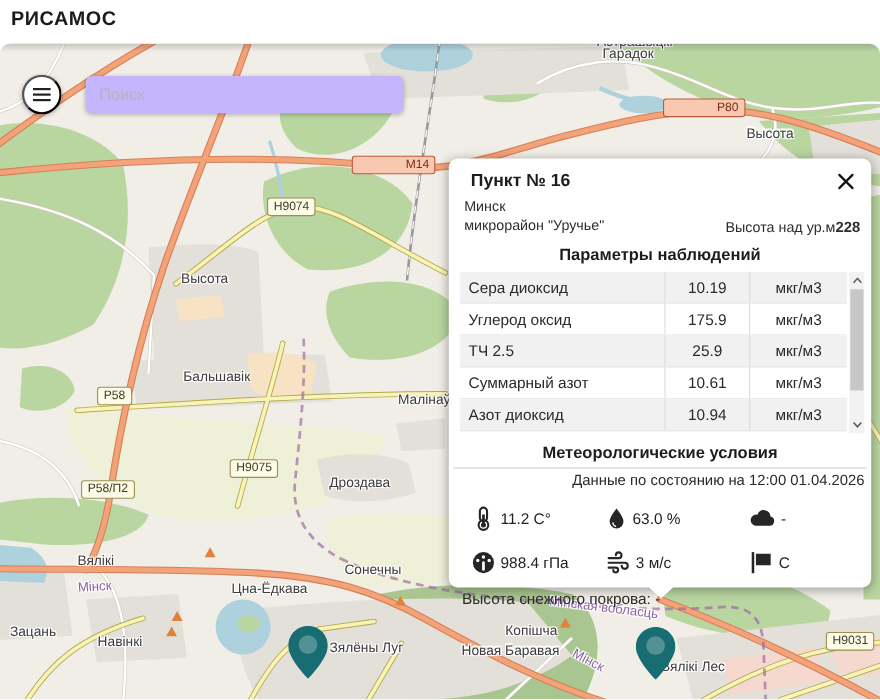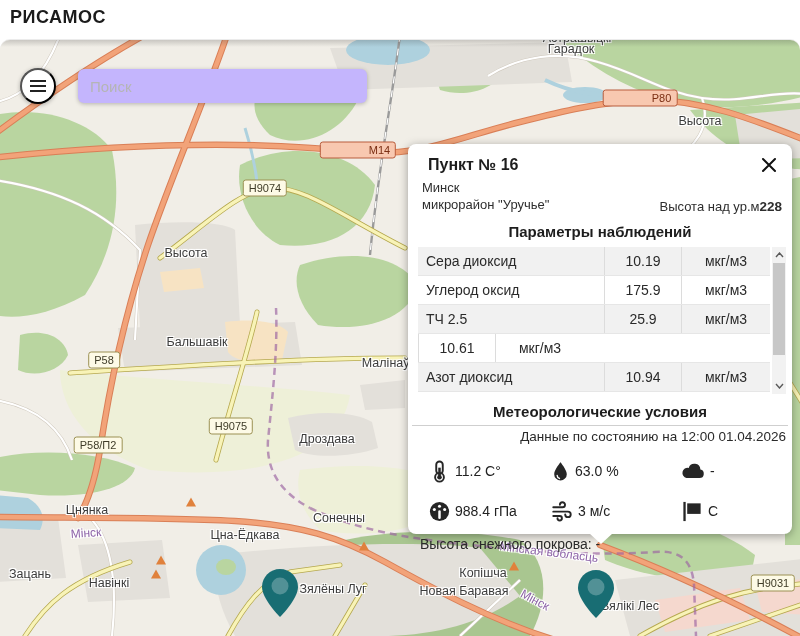--- a/index.html
+++ b/index.html
@@ -201,21 +201,21 @@
     </svg>
     <div id="map-overlay">
         <span class="map-label" style="left: 577px; top: -2px;">Астрашыцкі</span>
         <span class="map-label" style="left: 571px; top: 9px;">Гарадок</span>
         <span class="map-label" style="left: 700px; top: 81px;">Высота</span>
         <span class="map-label" style="left: 186px; top: 213px;">Высота</span>
         <span class="map-label" style="left: 197px; top: 302px;">Бальшавік</span>
         <span class="map-label" style="left: 392px; top: 323px;">Малінаўка</span>
         <span class="map-label" style="left: 327px; top: 399px;">Дроздава</span>
         <span class="map-label" style="left: 339px; top: 478px;">Сонечны</span>
-        <span class="map-label" style="left: 87px; top: 470px;">Цнянка</span>
+        <span class="map-label" style="left: 87px; top: 470px;">Вялікі</span>
         <span class="map-label" style="left: 245px; top: 495px;">Цна-Ёдкава</span>
         <span class="map-label" style="left: 30px; top: 534px;">Зацань</span>
         <span class="map-label" style="left: 109px; top: 543px;">Навінкі</span>
         <span class="map-label" style="left: 333px; top: 549px;">Зялёны Луг</span>
         <span class="map-label" style="left: 464px; top: 551px;">Новая Баравая</span>
         <span class="map-label" style="left: 483px; top: 533px;">Копішча</span>
         <span class="map-label" style="left: 630px; top: 566px;">Вялікі Лес</span>
         <span class="map-label purple" style="left: 86px; top: 493px; transform: translate(-50%, -50%) rotate(-4deg);">Мінск</span>
         <span class="map-label purple" style="left: 535px; top: 560px; transform: translate(-50%, -50%) rotate(28deg);">Мінск</span>
         <span class="map-label purple" style="left: 549px; top: 512px; transform: translate(-50%, -50%) rotate(7deg);">Мінская вобласць</span>
@@ -276,20 +276,21 @@
           <span class="pname">Углерод оксид</span>
           <span class="pval">175.9</span>
           <span class="punit">мкг/м3</span>
         </div>
         <div class="prow">
           <span class="pname">ТЧ 2.5</span>
           <span class="pval">25.9</span>
           <span class="punit">мкг/м3</span>
         </div>
         <div class="prow">
+          <span class="pname">Суммарный азот</span>
           <span class="pval">10.61</span>
           <span class="punit">мкг/м3</span>
         </div>
         <div class="prow">
           <span class="pname">Азот диоксид</span>
           <span class="pval">10.94</span>
           <span class="punit">мкг/м3</span>
         </div>
       </div>
       <div class="scrollbar">

